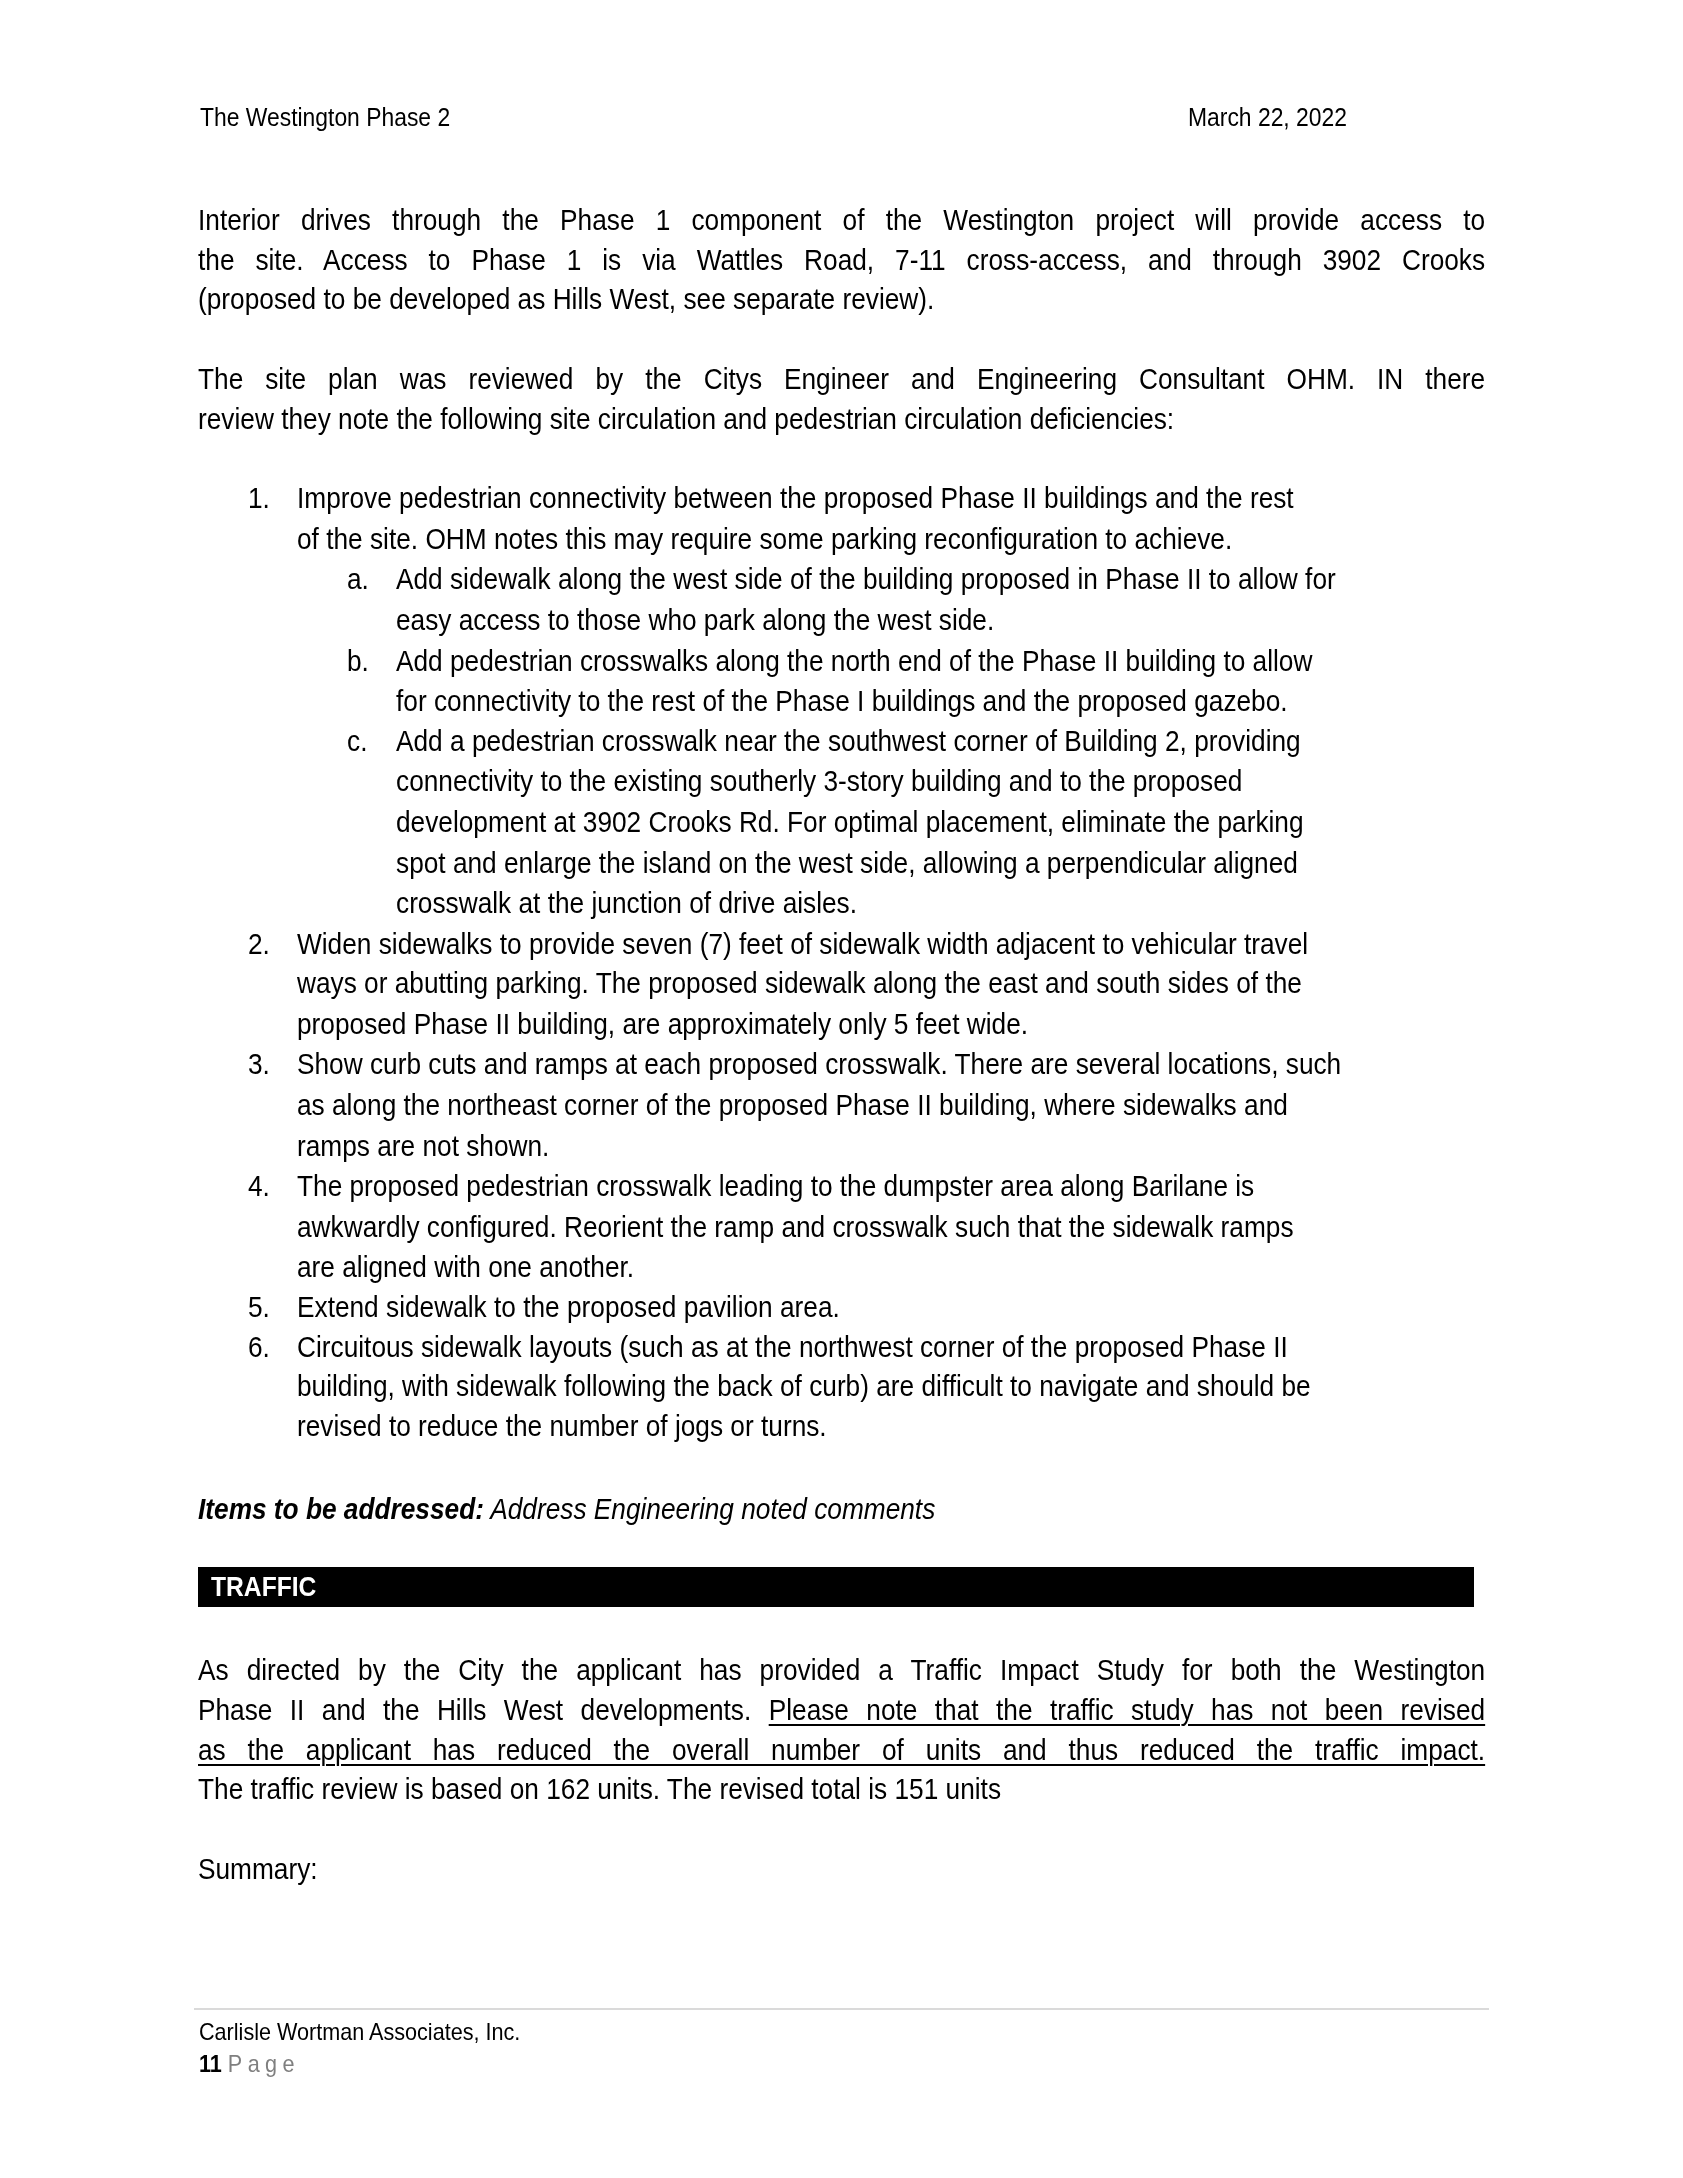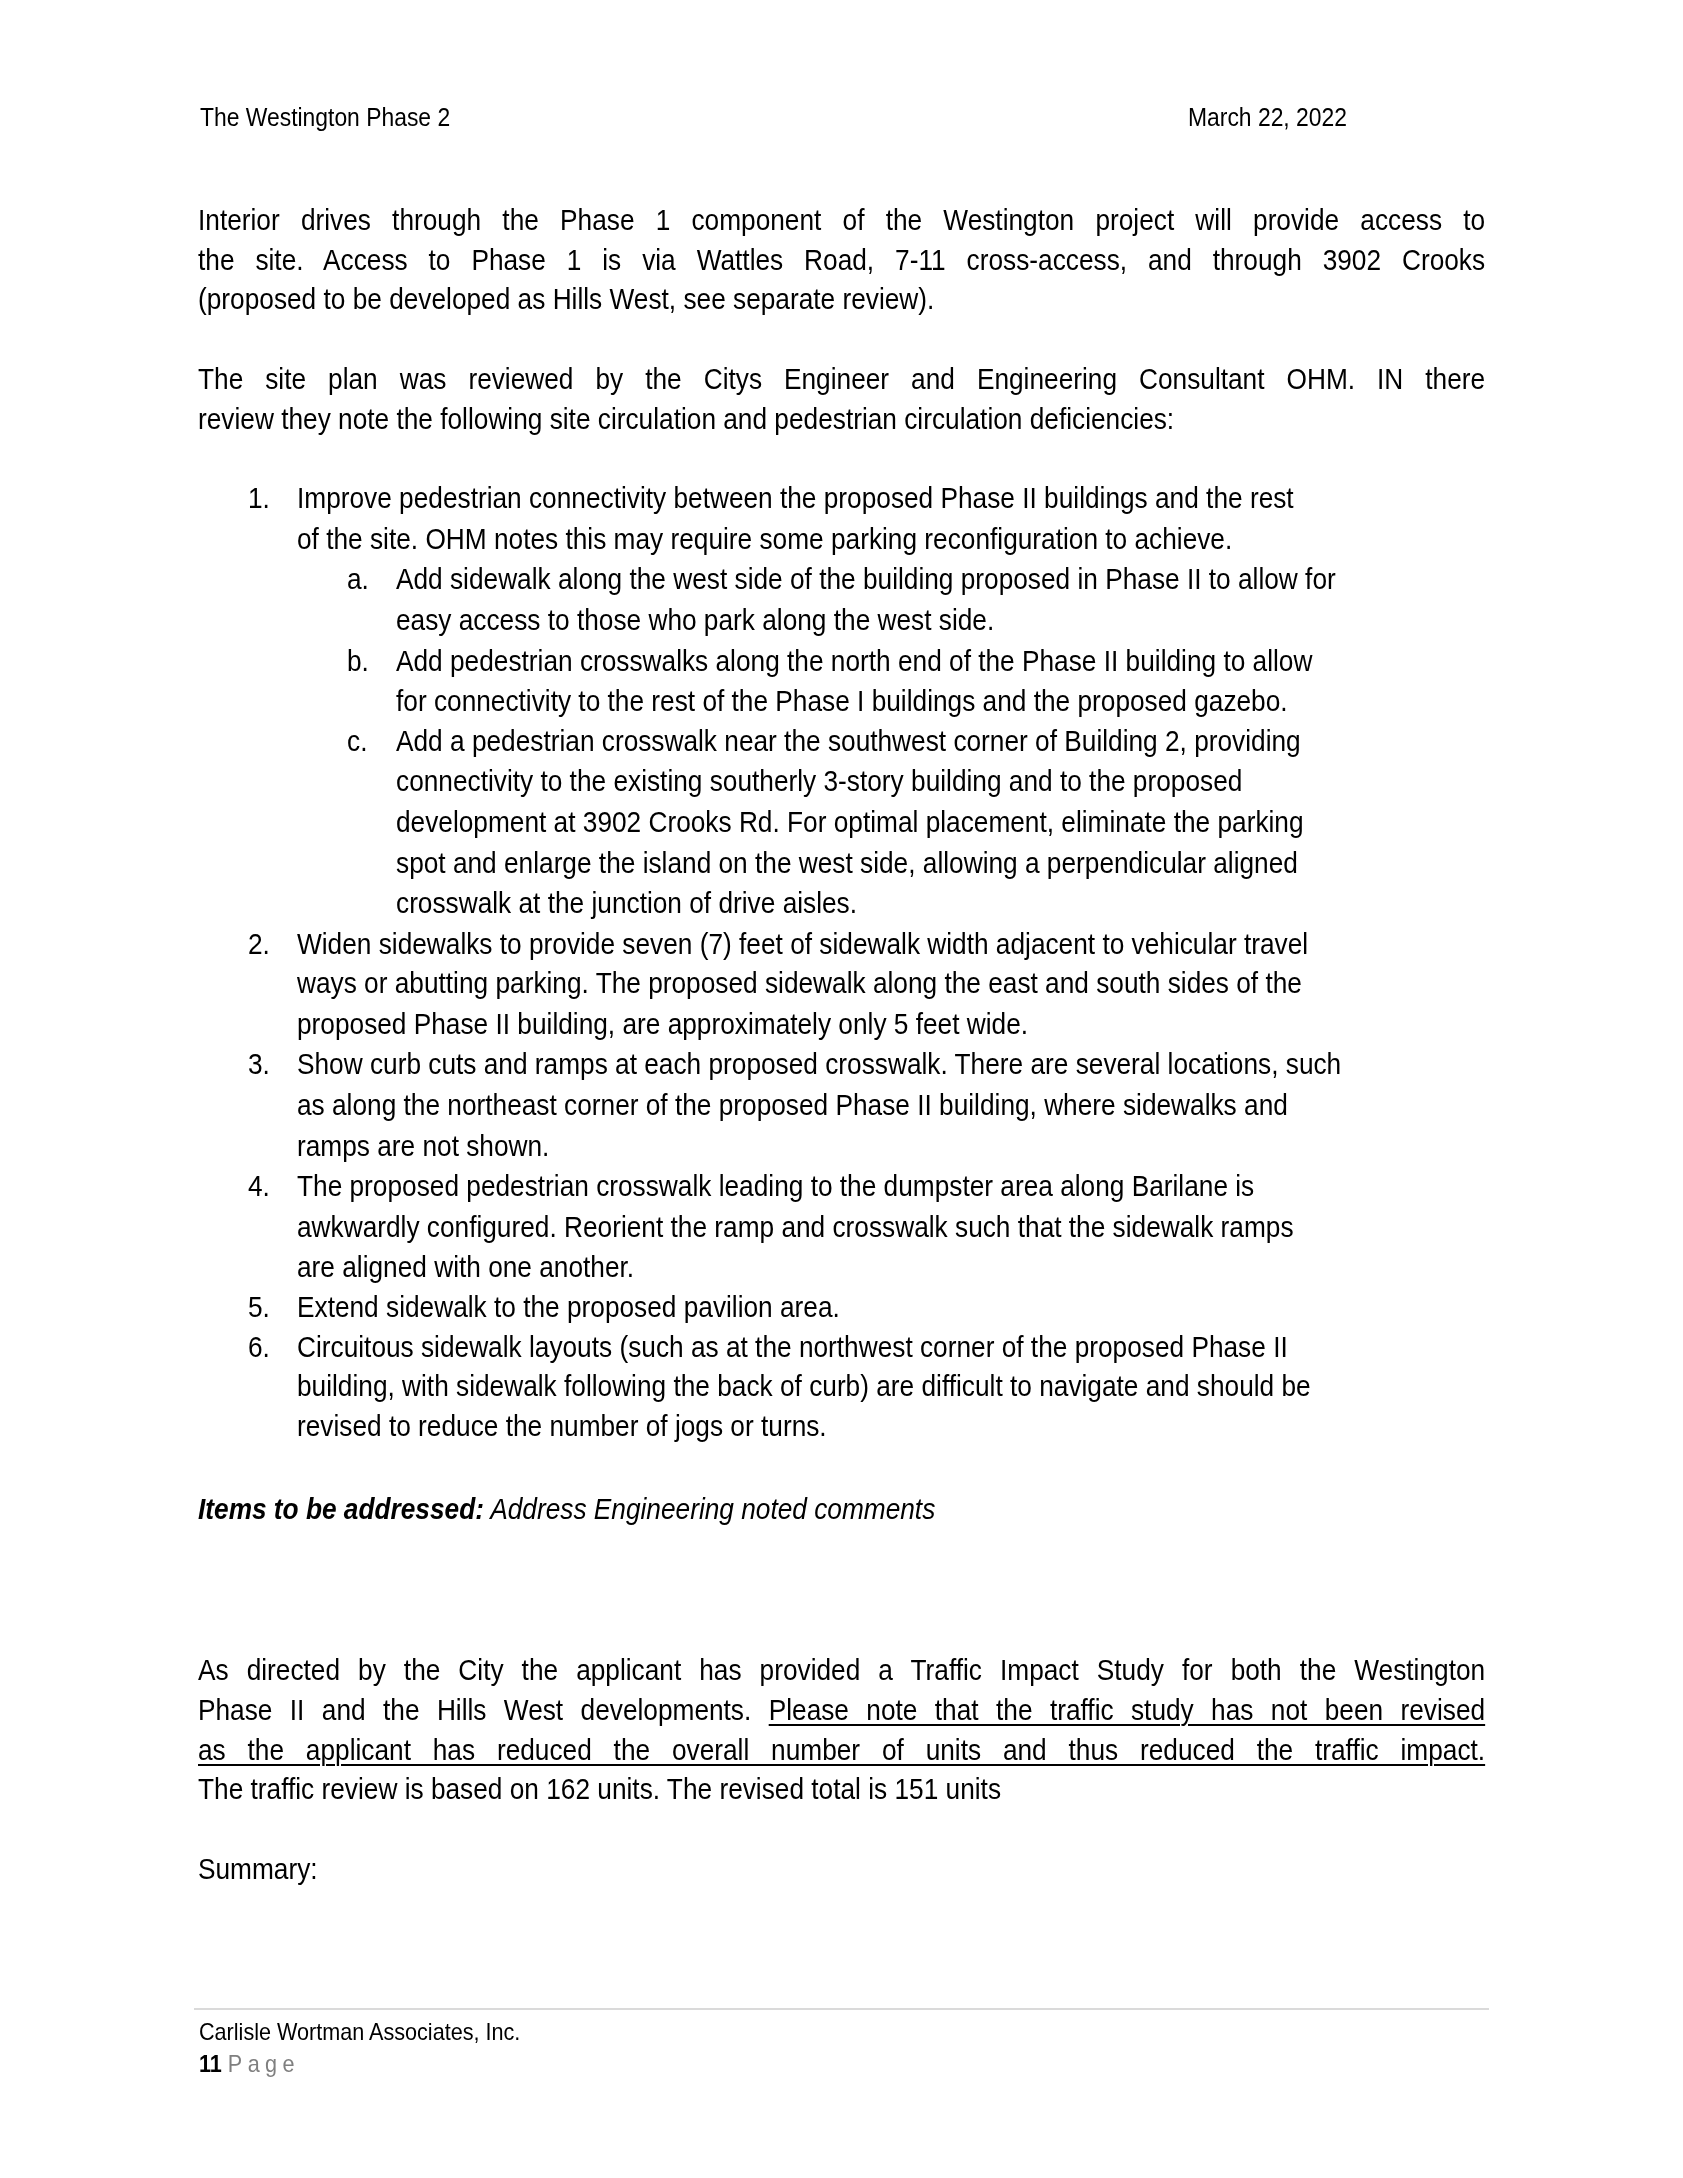--- a/index.html
+++ b/index.html
@@ -102,20 +102,23 @@
       <div class="ln" style="left:297px; top:1327px;">Circuitous sidewalk layouts (such as at the northwest corner of the proposed Phase II</div>
       <div class="ln" style="left:297px; top:1366px;">building, with sidewalk following the back of curb) are difficult to navigate and should be</div>
       <div class="ln" style="left:297px; top:1406px;">revised to reduce the number of jogs or turns.</div>
     </div>
   </div>
 
   <div class="ln" style="left:198px; top:1489px;">
     <span class="bi">Items to be addressed:</span><span class="it"> Address Engineering noted comments</span>
   </div>
 
+  <div class="bar">
+    <div class="bar-label">TRAFFIC</div>
+  </div>
 
   <div>
     <div class="ln j" style="left:198px; top:1650px; width:1471px;">As directed by the City the applicant has provided a Traffic Impact Study for both the Westington</div>
     <div class="ln j" style="left:198px; top:1690px; width:1471px;">
       <span>Phase II and the Hills West developments.   </span><span class="ul">Please note that the traffic study has not been revised</span>
     </div>
     <div class="ln j ul" style="left:198px; top:1730px; width:1471px;">as the applicant has reduced the overall number of units and thus reduced the traffic impact.</div>
     <div class="ln" style="left:198px; top:1769px;">The traffic review is based on 162 units.  The revised total is 151 units</div>
   </div>
 

